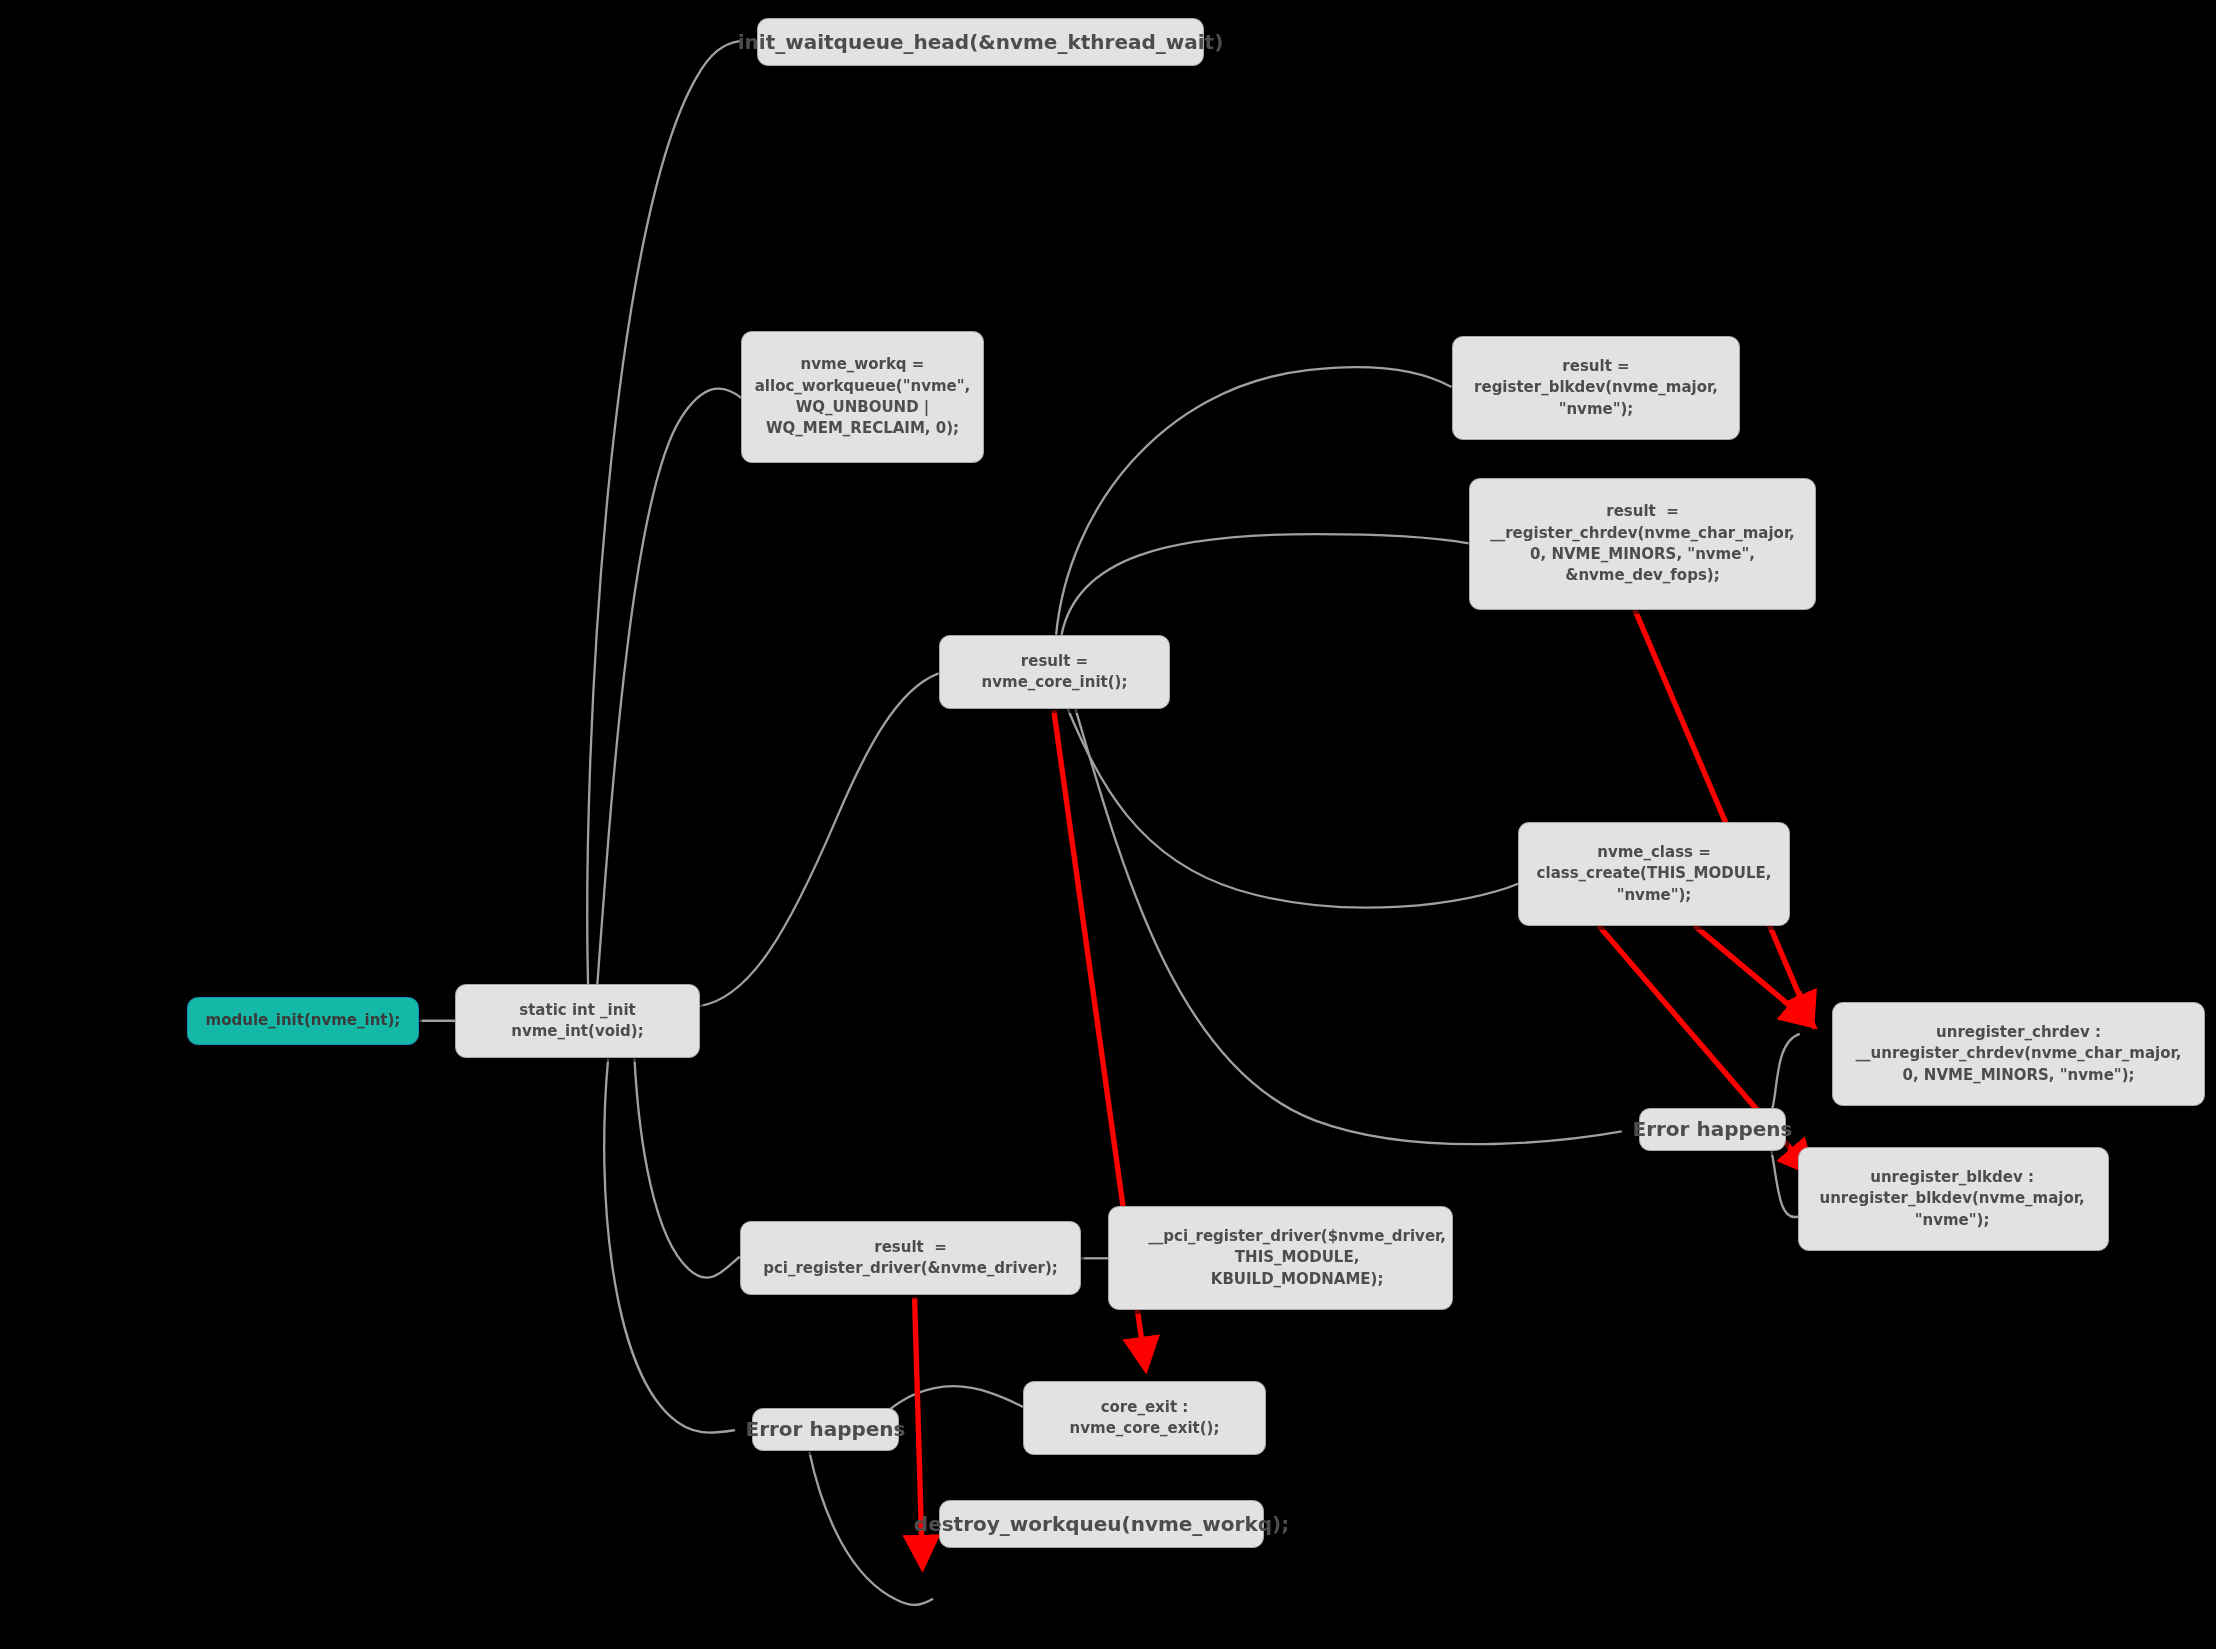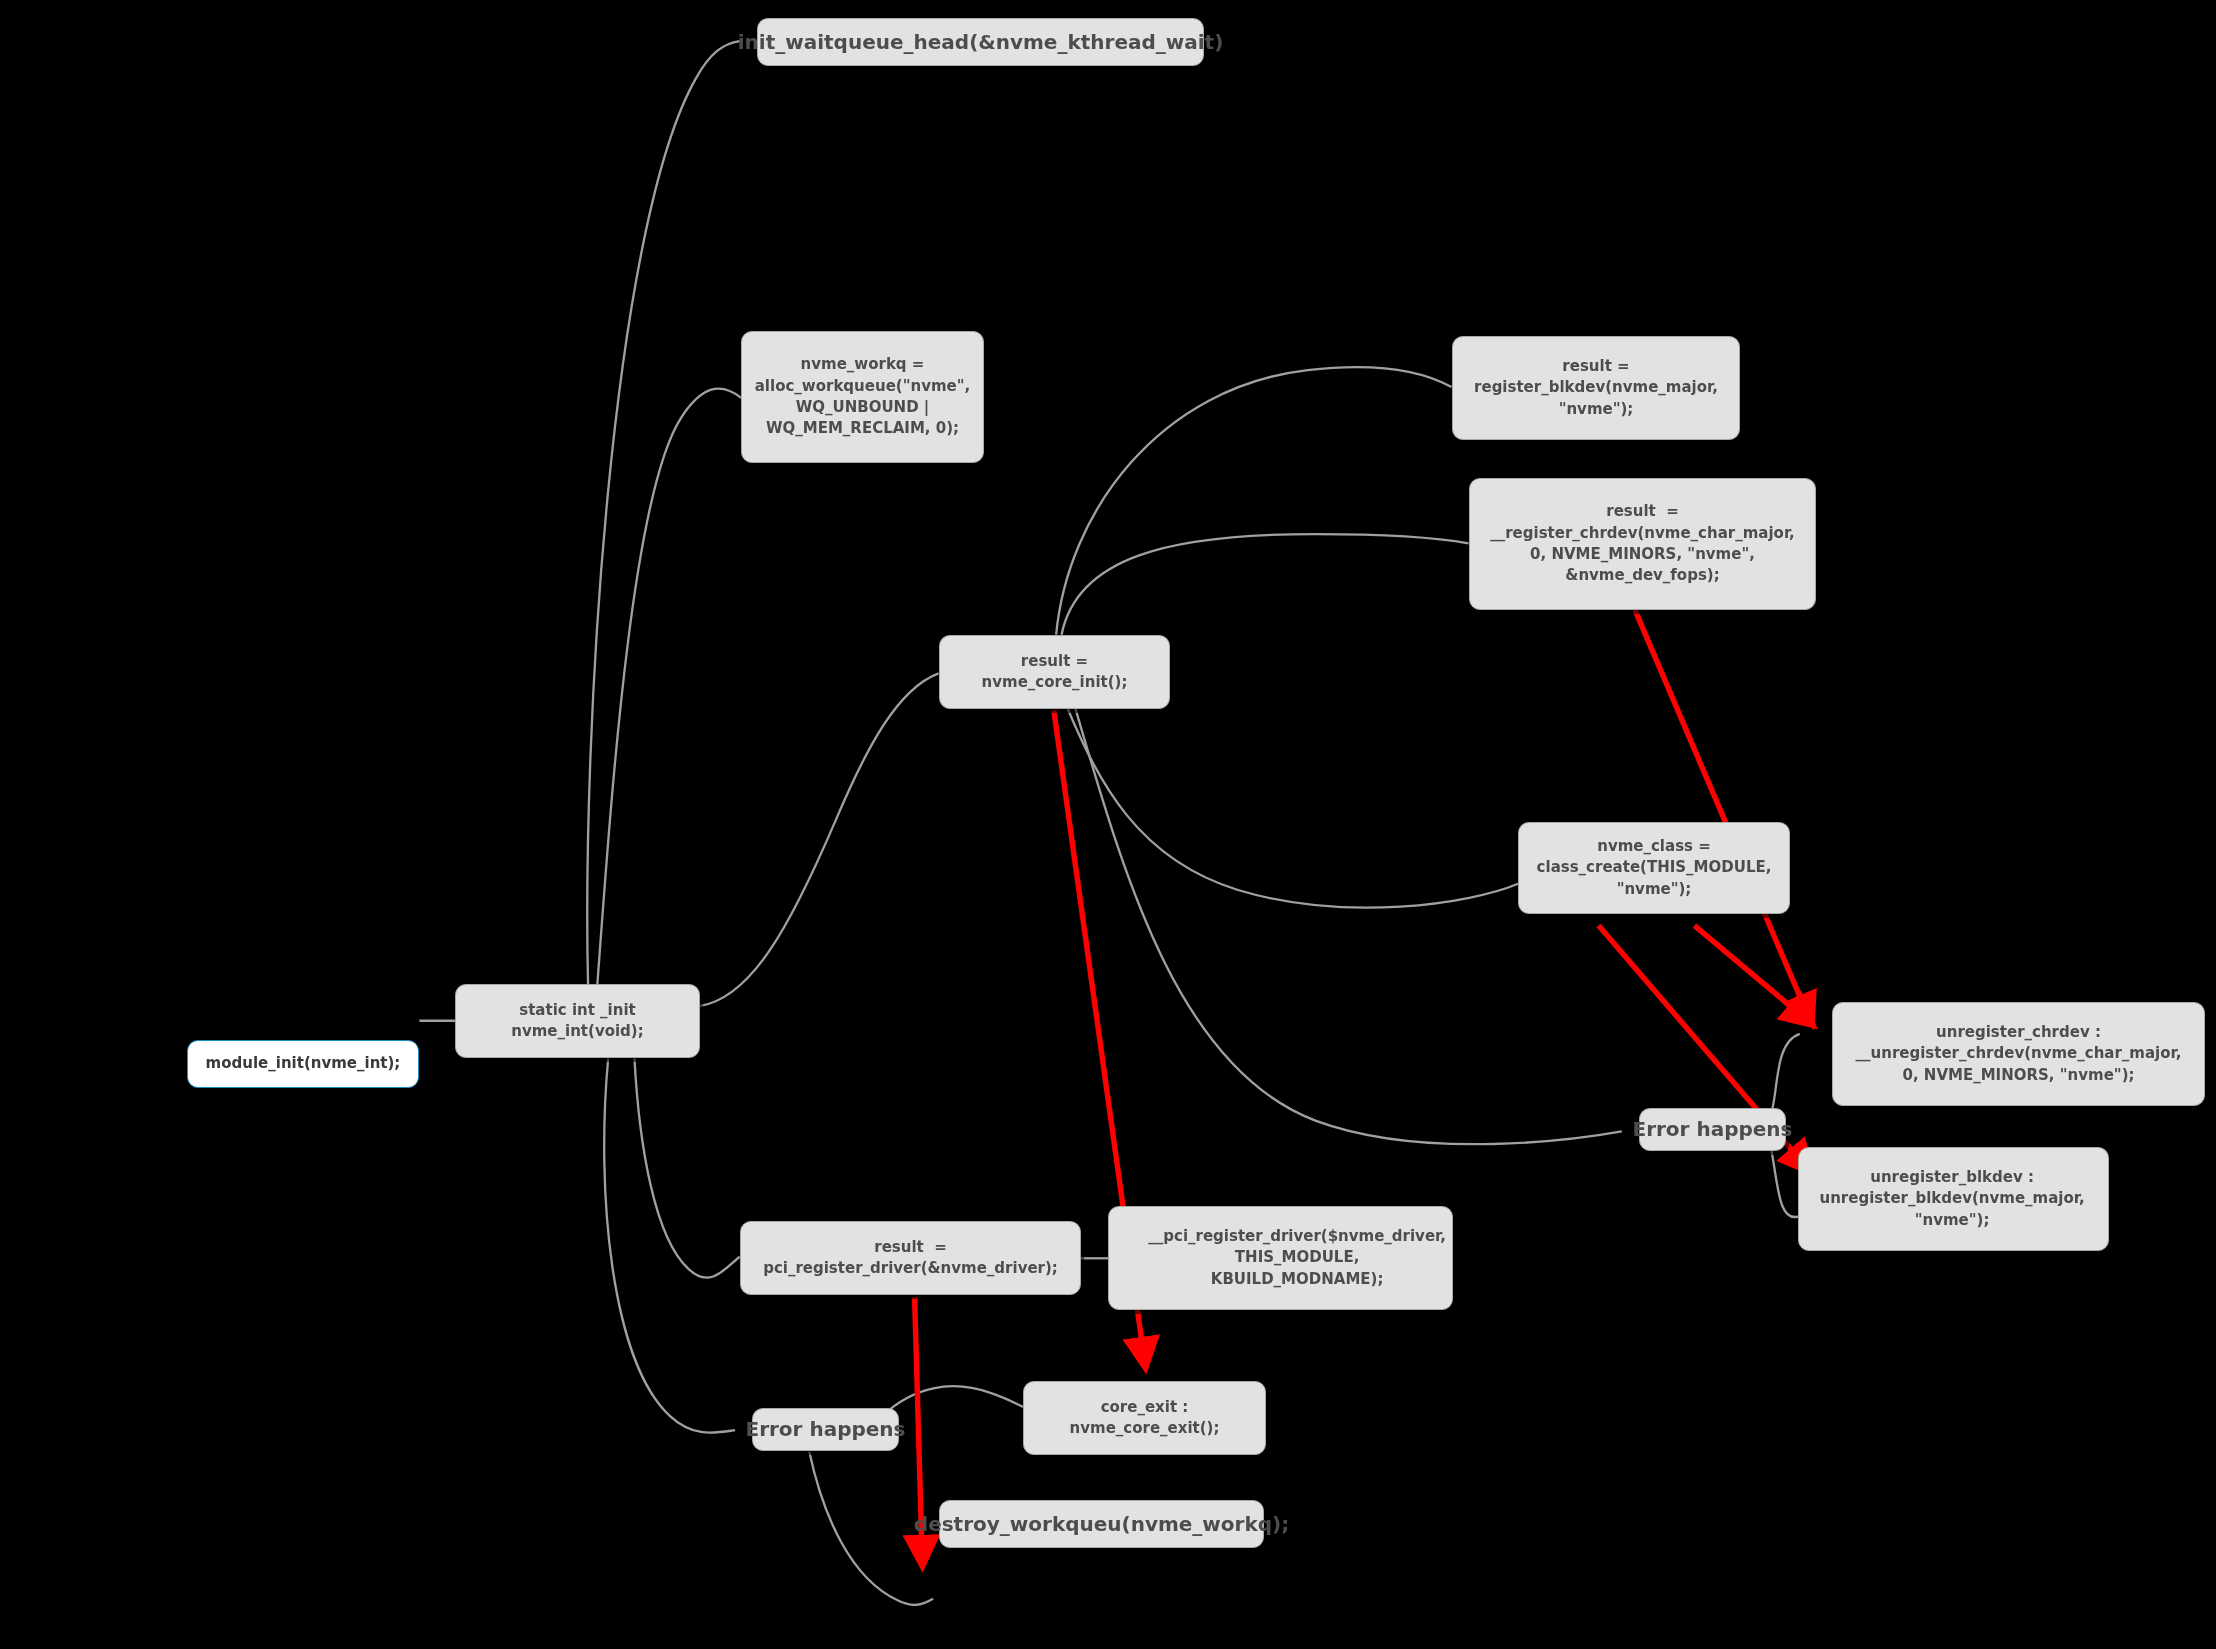--- a/index.html
+++ b/index.html
@@ -12,21 +12,21 @@
   .node{
     position:absolute;z-index:3;box-sizing:border-box;
     background:#e2e2e2;color:#4d4d4d;
     border:1.5px solid #a8a8a8;border-radius:10.8px;
     display:flex;align-items:center;justify-content:center;
     text-align:center;font-weight:bold;font-size:15px;line-height:1.42;
     padding:7.7px 10.8px;white-space:pre;
     box-shadow:3.1px 3.9px 0px rgba(0,0,0,0.55);
   }
   .node.accent{
-    background:#ffffff;border-color:#1b8fc0;color:#3a3a3a;margin-top:43px;
+    background:#14b8a6;border-color:#1b8fc0;color:#3a3a3a;
   }
   .node.oneline{font-size:20px;margin-left:17px;}
 </style>
 </head>
 <body>
 
 <div id="canvas">
 
   <svg id="edges" viewBox="0 0 2864 2132" xmlns="http://www.w3.org/2000/svg">
     <defs>
@@ -98,21 +98,21 @@
 
   <div class="node" style="left:1452px;top:336px;width:288px;height:104px;">result =
 register_blkdev(nvme_major,
 "nvme");</div>
 
   <div class="node" style="left:1469px;top:478px;width:347px;height:132px;">result  =
 __register_chrdev(nvme_char_major,
 0, NVME_MINORS, "nvme",
 &amp;nvme_dev_fops);</div>
 
-  <div class="node" style="left:1518px;top:822px;width:272px;height:92px;">nvme_class =
+  <div class="node" style="left:1518px;top:822px;width:272px;height:104px;">nvme_class =
 class_create(THIS_MODULE,
 "nvme");</div>
 
   <div class="node" style="left:1800px;top:1002px;width:373px;height:104px;margin-left:32px;">unregister_chrdev :
 __unregister_chrdev(nvme_char_major,
 0, NVME_MINORS, "nvme");</div>
 
   <div class="node" style="left:1798px;top:1147px;width:311px;height:104px;padding-left:8px;">unregister_blkdev :
 unregister_blkdev(nvme_major,
 "nvme");</div>

